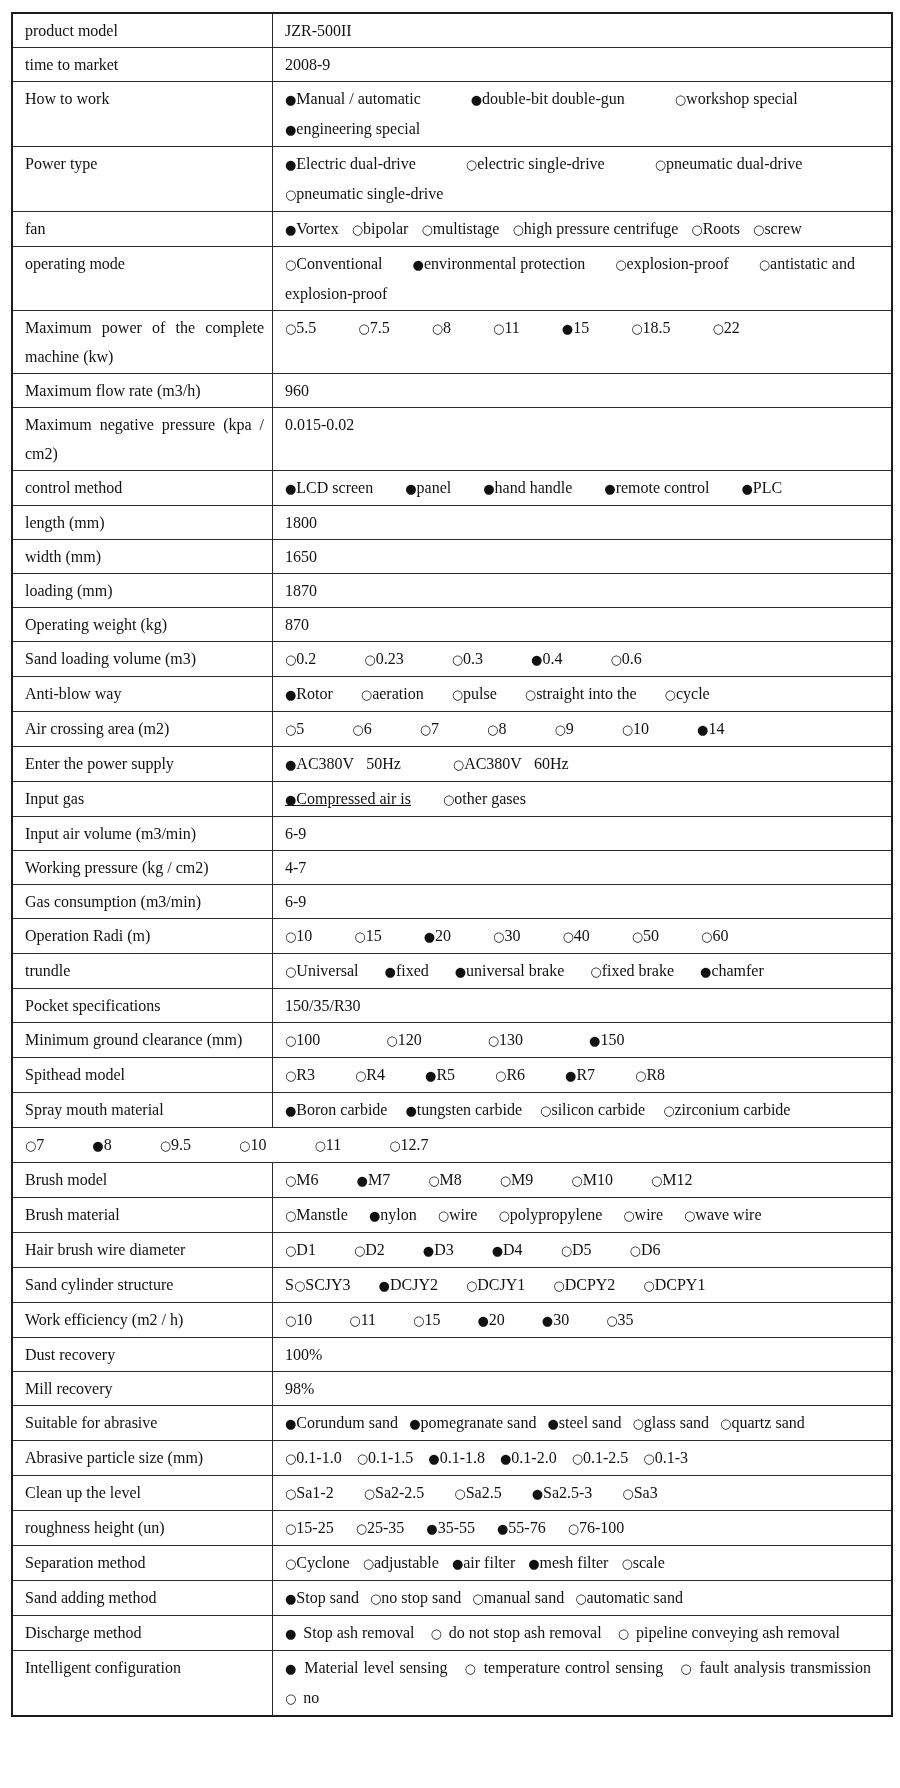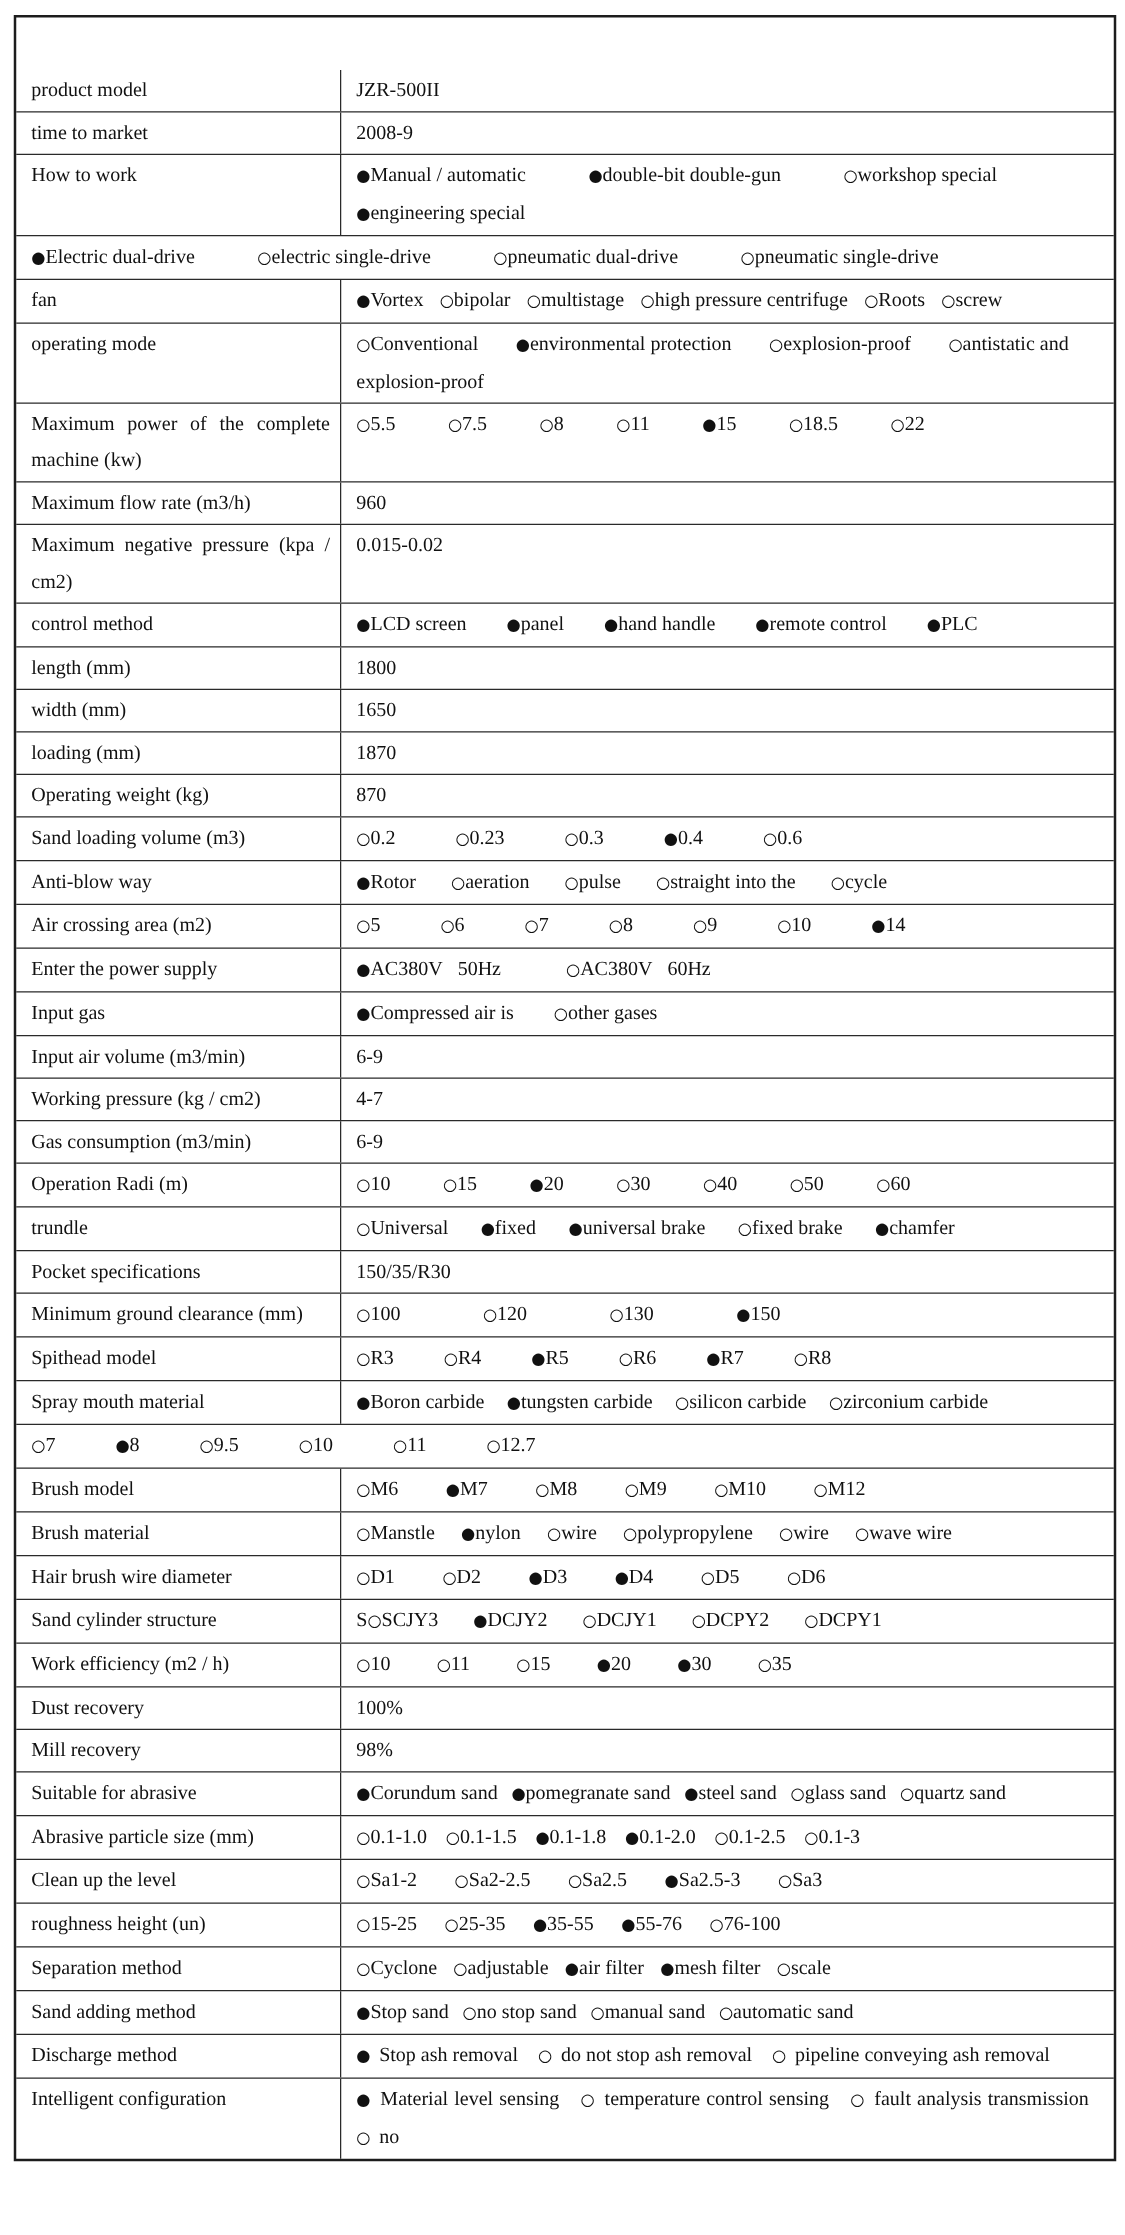--- a/index.html
+++ b/index.html
@@ -5,21 +5,21 @@
   html,body{margin:0;padding:0;background:#ffffff;}
   body{
     width:900px;height:1788px;overflow:hidden;position:relative;
     font-family:"Liberation Serif","DejaVu Serif",serif;color:#111;
   }
   .spec-table{
     position:absolute;left:11px;top:12px;width:878px;
     border:2px solid #1c1c1c;background:#fff;
   }
   .row{display:flex;border-top:1px solid #2a2a2a;}
-  .row:first-child{border-top:none;margin-top:42px;}
+  .row:first-child{border-top:none;}
   .cell{font-size:16px;line-height:29px;padding:2px 8px 2px 12px;}
   .label{
     flex:0 0 239px;width:239px;border-right:1px solid #2a2a2a;
     text-align:justify;
   }
   .value{flex:1;min-width:0;}
   .value.justify{text-align:justify;}
   .opt{white-space:normal;}
   .mk{
     font-family:"DejaVu Sans",sans-serif;font-size:13px;
@@ -37,20 +37,21 @@
     </div>
     <div class="row">
       <div class="cell label">time to market</div>
       <div class="cell value">2008-9</div>
     </div>
     <div class="row">
       <div class="cell label">How to work</div>
       <div class="cell value"><span class="opt" style="margin-right: 46px;"><span class="mk">●</span><span>Manual / automatic</span></span> <span class="opt" style="margin-right: 46px;"><span class="mk">●</span><span>double-bit double-gun</span></span> <span class="opt" style="margin-right: 46px;"><span class="mk">○</span><span>workshop special</span></span> <span class="opt" style="margin-right: 46px;"><span class="mk">●</span><span>engineering special</span></span> </div>
     </div>
     <div class="row">
+      <div class="cell label">Power type</div>
       <div class="cell value"><span class="opt" style="margin-right: 46px;"><span class="mk">●</span><span>Electric dual-drive</span></span> <span class="opt" style="margin-right: 46px;"><span class="mk">○</span><span>electric single-drive</span></span> <span class="opt" style="margin-right: 46px;"><span class="mk">○</span><span>pneumatic dual-drive</span></span> <span class="opt" style="margin-right: 46px;"><span class="mk">○</span><span>pneumatic single-drive</span></span> </div>
     </div>
     <div class="row">
       <div class="cell label">fan</div>
       <div class="cell value"><span class="opt" style="margin-right: 9px;"><span class="mk">●</span><span>Vortex</span></span> <span class="opt" style="margin-right: 9px;"><span class="mk">○</span><span>bipolar</span></span> <span class="opt" style="margin-right: 9px;"><span class="mk">○</span><span>multistage</span></span> <span class="opt" style="margin-right: 9px;"><span class="mk">○</span><span>high pressure centrifuge</span></span> <span class="opt" style="margin-right: 9px;"><span class="mk">○</span><span>Roots</span></span> <span class="opt" style="margin-right: 9px;"><span class="mk">○</span><span>screw</span></span> </div>
     </div>
     <div class="row">
       <div class="cell label">operating mode</div>
       <div class="cell value"><span class="opt" style="margin-right: 26px;"><span class="mk">○</span><span>Conventional</span></span> <span class="opt" style="margin-right: 26px;"><span class="mk">●</span><span>environmental protection</span></span> <span class="opt" style="margin-right: 26px;"><span class="mk">○</span><span>explosion-proof</span></span> <span class="opt" style="margin-right: 26px;"><span class="mk">○</span><span>antistatic and explosion-proof</span></span> </div>
     </div>
@@ -97,21 +98,21 @@
     <div class="row">
       <div class="cell label">Air crossing area (m2)</div>
       <div class="cell value"><span class="opt" style="margin-right: 44px;"><span class="mk">○</span><span>5</span></span> <span class="opt" style="margin-right: 44px;"><span class="mk">○</span><span>6</span></span> <span class="opt" style="margin-right: 44px;"><span class="mk">○</span><span>7</span></span> <span class="opt" style="margin-right: 44px;"><span class="mk">○</span><span>8</span></span> <span class="opt" style="margin-right: 44px;"><span class="mk">○</span><span>9</span></span> <span class="opt" style="margin-right: 44px;"><span class="mk">○</span><span>10</span></span> <span class="opt" style="margin-right: 44px;"><span class="mk">●</span><span>14</span></span> </div>
     </div>
     <div class="row">
       <div class="cell label">Enter the power supply</div>
       <div class="cell value"><span class="opt" style="margin-right: 48px;"><span class="mk">●</span><span>AC380V&nbsp;&nbsp;&nbsp;50Hz</span></span> <span class="opt" style="margin-right: 48px;"><span class="mk">○</span><span>AC380V&nbsp;&nbsp;&nbsp;60Hz</span></span> </div>
     </div>
     <div class="row">
       <div class="cell label">Input gas</div>
-      <div class="cell value"><span class="opt" style="margin-right: 28px;"><span class="mk">●</span><span>Compressed air is</span></span> <span class="opt" style="margin-right: 28px;"><span class="mk">○</span><span>other gases</span></span> </div>
+      <div class="cell value"><span class="opt" style="margin-right: 28px; text-decoration: underline;"><span class="mk">●</span><span>Compressed air is</span></span> <span class="opt" style="margin-right: 28px;"><span class="mk">○</span><span>other gases</span></span> </div>
     </div>
     <div class="row">
       <div class="cell label">Input air volume (m3/min)</div>
       <div class="cell value">6-9</div>
     </div>
     <div class="row">
       <div class="cell label">Working pressure (kg / cm2)</div>
       <div class="cell value">4-7</div>
     </div>
     <div class="row">

